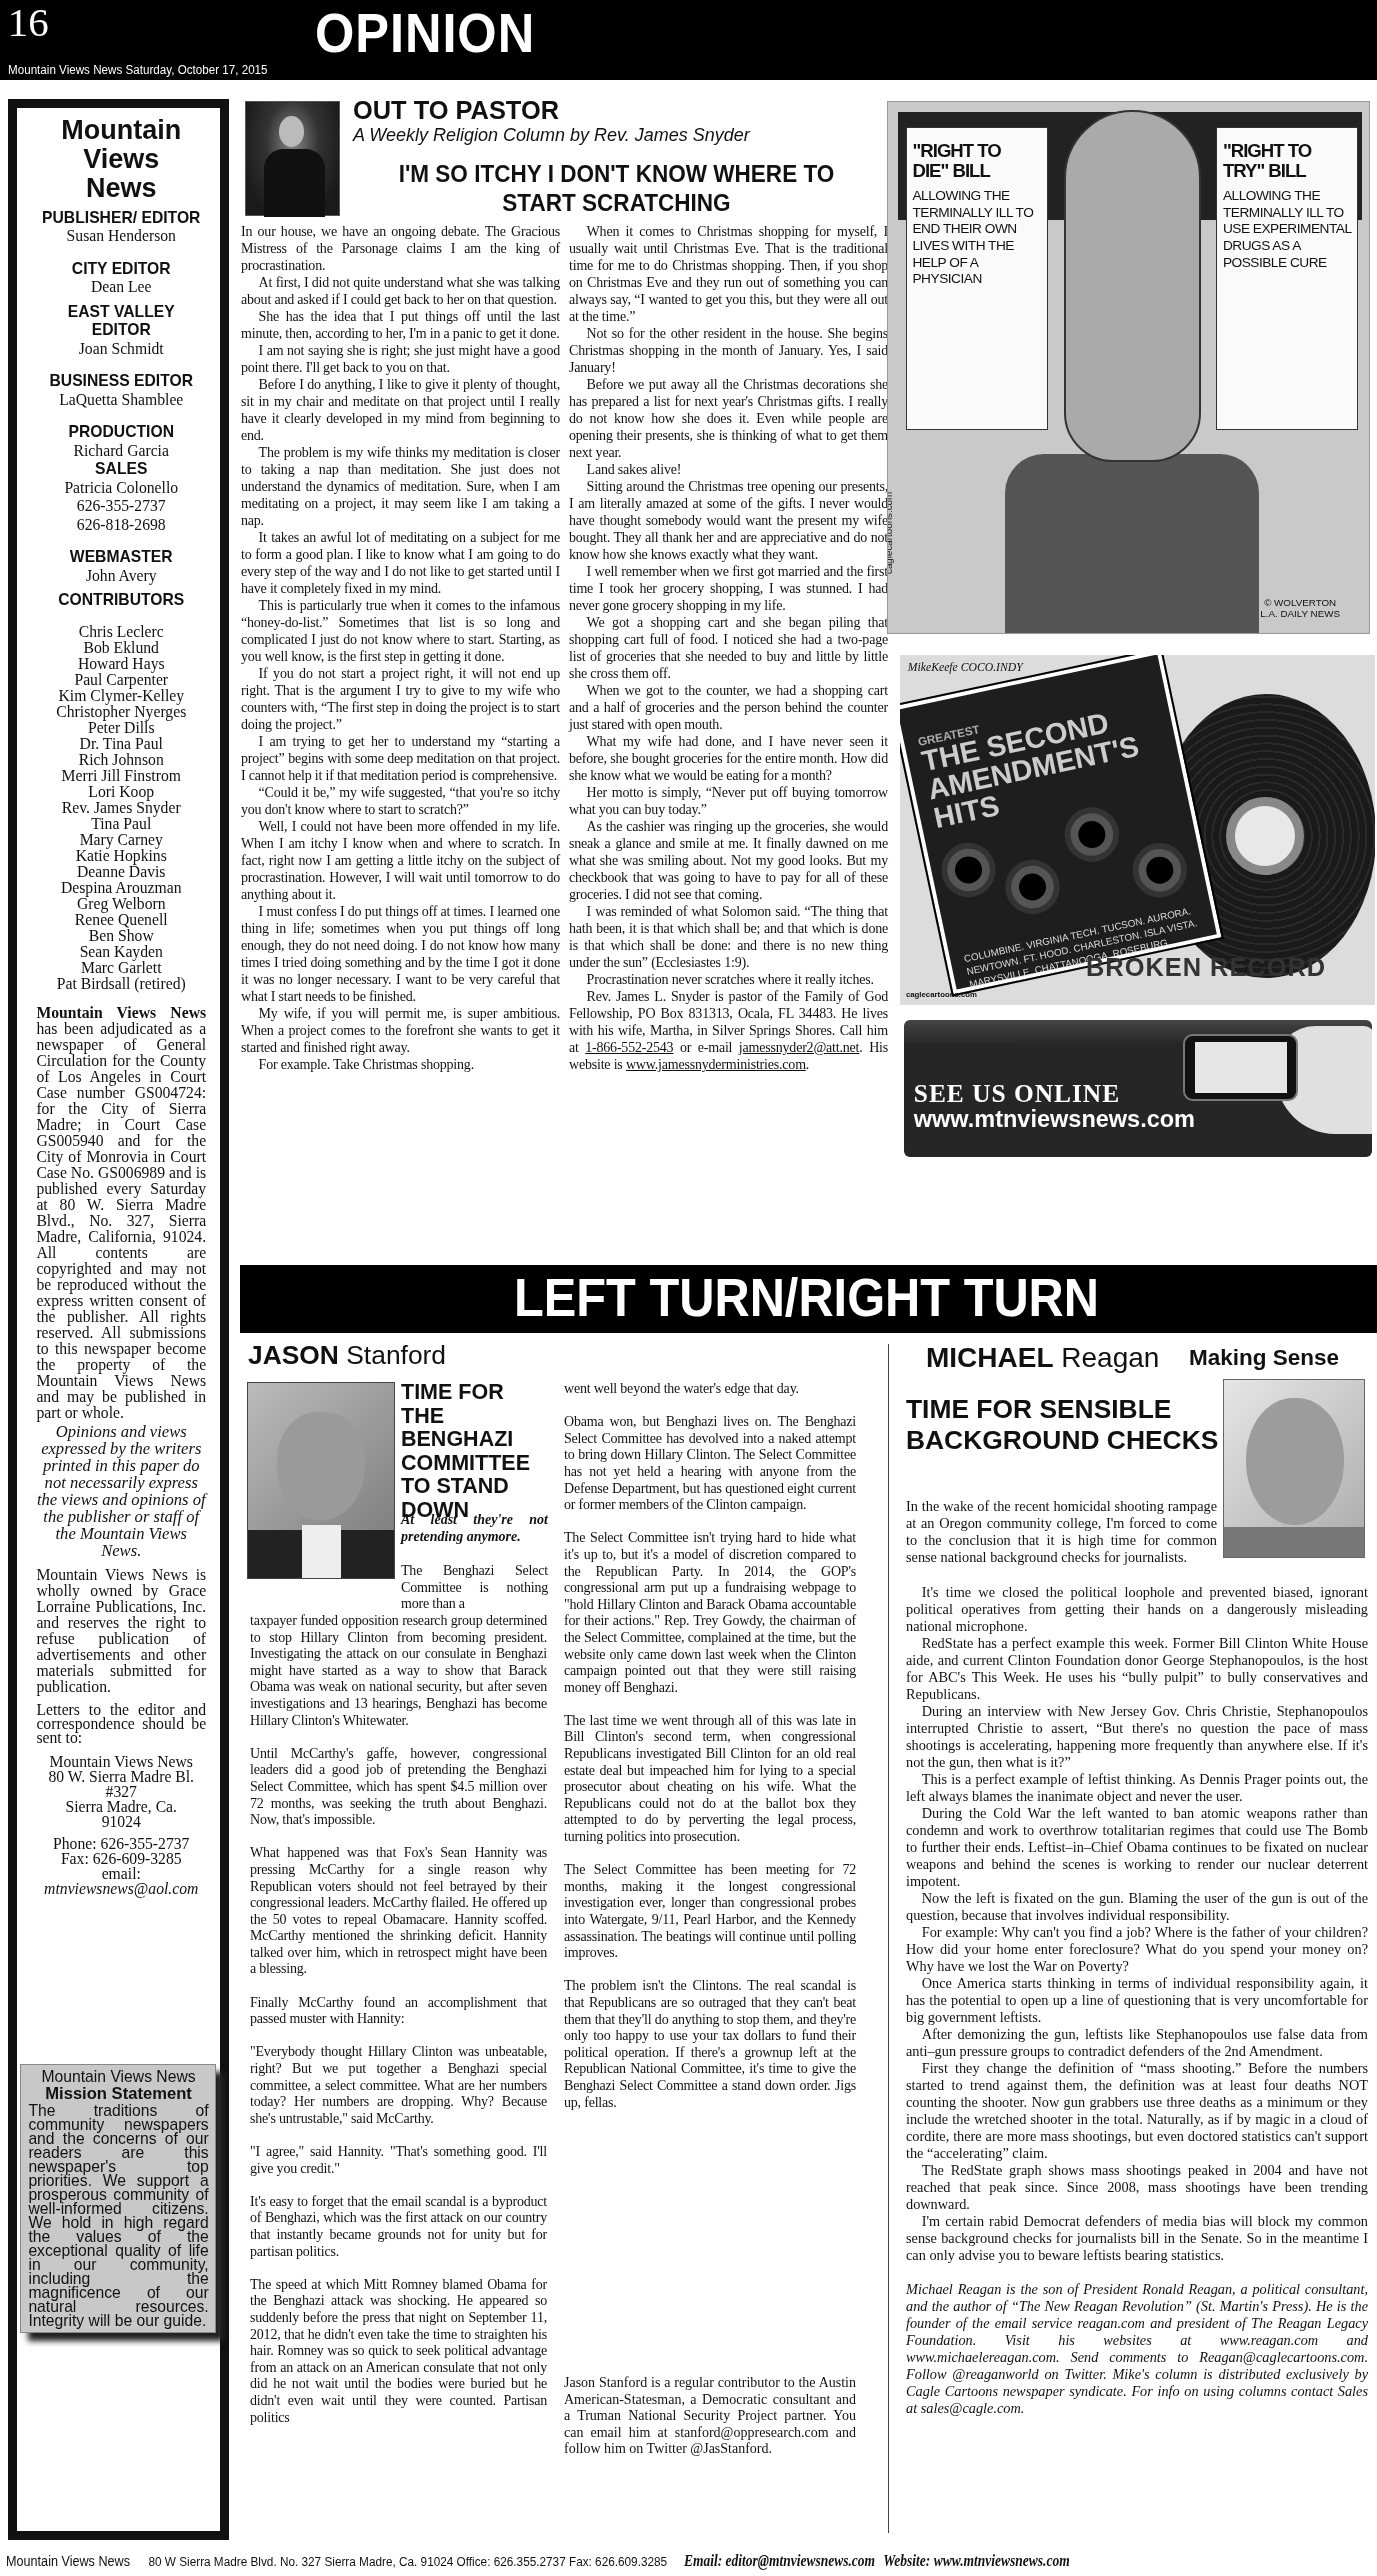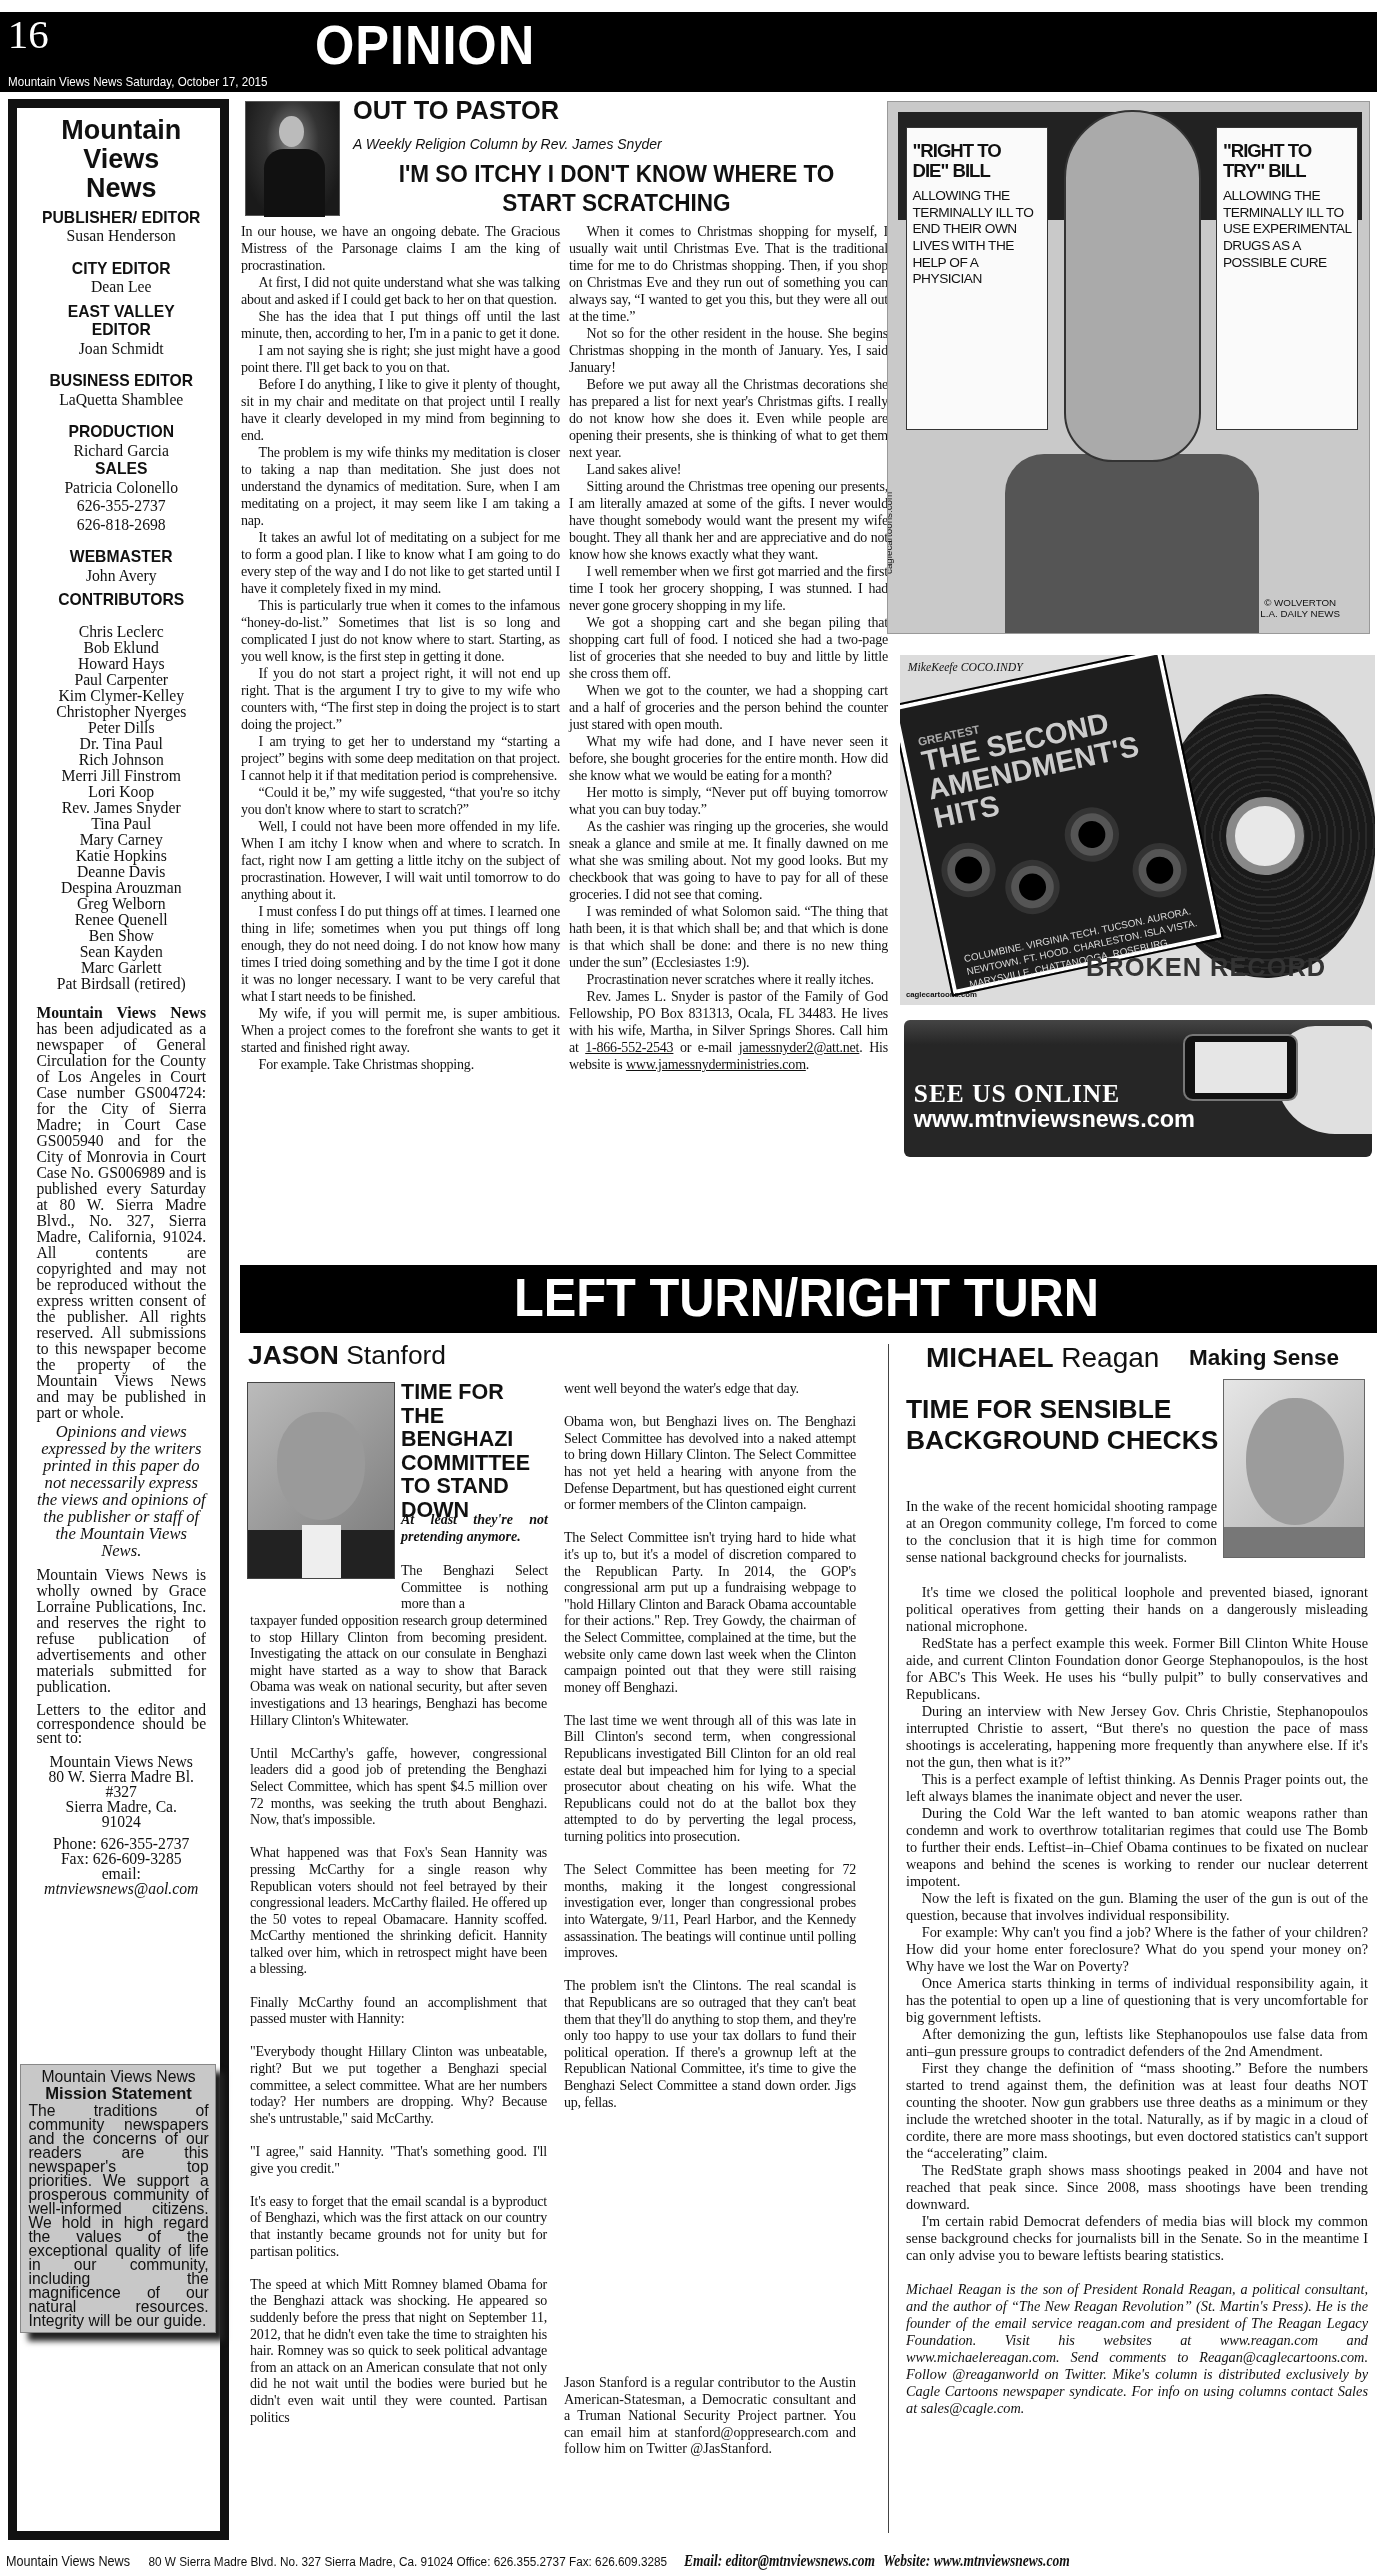--- a/index.html
+++ b/index.html
@@ -1,20 +1,20 @@
 <!DOCTYPE html>
 <html><head>
 <meta charset="utf-8">
 <style>
   * { box-sizing: border-box; margin: 0; padding: 0; }
   html, body { width: 1378px; height: 2576px; background: #fff; overflow: hidden; }
   body { position: relative; font-family: "Liberation Serif", serif; color: #111; }
 
   
-  .masthead { position: absolute; left: 0; top: 0; width: 1378px; height: 80px; background: #000; color: #fff; margin-top: 12px; }
+  .masthead { position: absolute; left: 0; top: 0; width: 1378px; height: 80px; background: #000; color: #fff; }
   .masthead .page-no { position: absolute; left: 7.8px; top: 2px; font-family: "Liberation Serif", serif; font-size: 41px; line-height: 1; }
   .masthead .section-title { position: absolute; left: 315px; top: 5.9px; font-family: "Liberation Sans", sans-serif; font-weight: bold; font-size: 55px; line-height: 1; letter-spacing: 1px; transform: scaleX(0.92); transform-origin: left top; }
   .masthead .dateline { position: absolute; left: 7.8px; top: 62px; font-family: "Liberation Sans", sans-serif; font-size: 13.7px; transform: scaleX(0.85); transform-origin: left top; }
 
   
   .sidebar { position: absolute; left: 7.8px; top: 99px; width: 221px; height: 2441px; border: 9.8px solid #111; background: #fff; }
   .sb-inner { padding: 0 13.7px 0 19.6px; text-align: center; }
   .sb-title { font-family: "Liberation Sans", sans-serif; font-weight: bold; font-size: 27px; line-height: 29px; margin-top: 7.8px; }
   .sb-role { font-family: "Liberation Sans", sans-serif; font-weight: bold; font-size: 15.7px; line-height: 18.6px; }
   .sb-name { font-size: 15.7px; line-height: 18.6px; }
@@ -32,21 +32,21 @@
   .mission { position: absolute; left: 19.6px; top: 2064px; width: 196px; background: #c8c8c8; border: 1px solid #888; box-shadow: 7.8px 7.8px 5.9px #222; padding: 3.9px 5.9px 3.9px 7.8px; font-family: "Liberation Sans", sans-serif; }
   .mission .m-head { text-align: center; font-size: 15.7px; line-height: 15.7px; }
   .mission .m-sub { text-align: center; font-weight: bold; font-size: 16.6px; line-height: 17.6px; }
   .mission .m-body { font-size: 15.7px; line-height: 14px; text-align: justify; margin-top: 2px; }
 
   
   .pastor-photo { position: absolute; left: 245px; top: 101px; width: 95px; height: 115px; background: radial-gradient(ellipse at 50% 35%, #888 0%, #333 40%, #1a1a1a 80%); border: 1px solid #555; }
   .pastor-photo .face { position: absolute; left: 33px; top: 13.7px; width: 25.4px; height: 31px; border-radius: 50%; background: #bbb; }
   .pastor-photo .suit { position: absolute; left: 17.6px; top: 47px; width: 61px; height: 68px; background: #111; border-radius: 19.6px 19.6px 0 0; }
   .kicker { position: absolute; left: 353px; top: 98px; font-family: "Liberation Sans", sans-serif; font-weight: bold; font-size: 25.4px; line-height: 1; }
-  .kicker-sub { position: absolute; left: 353px; top: 136px; font-family: "Liberation Sans", sans-serif; font-style: italic; font-size: 14px; }
+  .kicker-sub { position: absolute; left: 353px; top: 125px; font-family: "Liberation Sans", sans-serif; font-style: italic; font-size: 18px; }
   .headline1 { position: absolute; left: 372px; top: 159px; width: 489px; text-align: center; font-family: "Liberation Sans", sans-serif; font-weight: bold; font-size: 24.5px; line-height: 29px; transform: scaleX(0.92); transform-origin: center top; }
   .pastor-col { position: absolute; top: 223px; width: 319px; font-size: 14px; line-height: 17px; text-align: justify; letter-spacing: -0.2px; }
   .pastor-col p { text-indent: 17.6px; }
   .pastor-col p.first { text-indent: 0; }
   .col-a { left: 241px; } .col-b { left: 569px; }
   .u { text-decoration: underline; }
 
   
   .cartoon1 { position: absolute; left: 887px; top: 101px; width: 483px; height: 533px; background: #c9c9c9; border: 1px solid #999; overflow: hidden; }
   .c1-dark { position: absolute; left: 9.8px; top: 9.8px; width: 464px; height: 108px; background: #222; }

